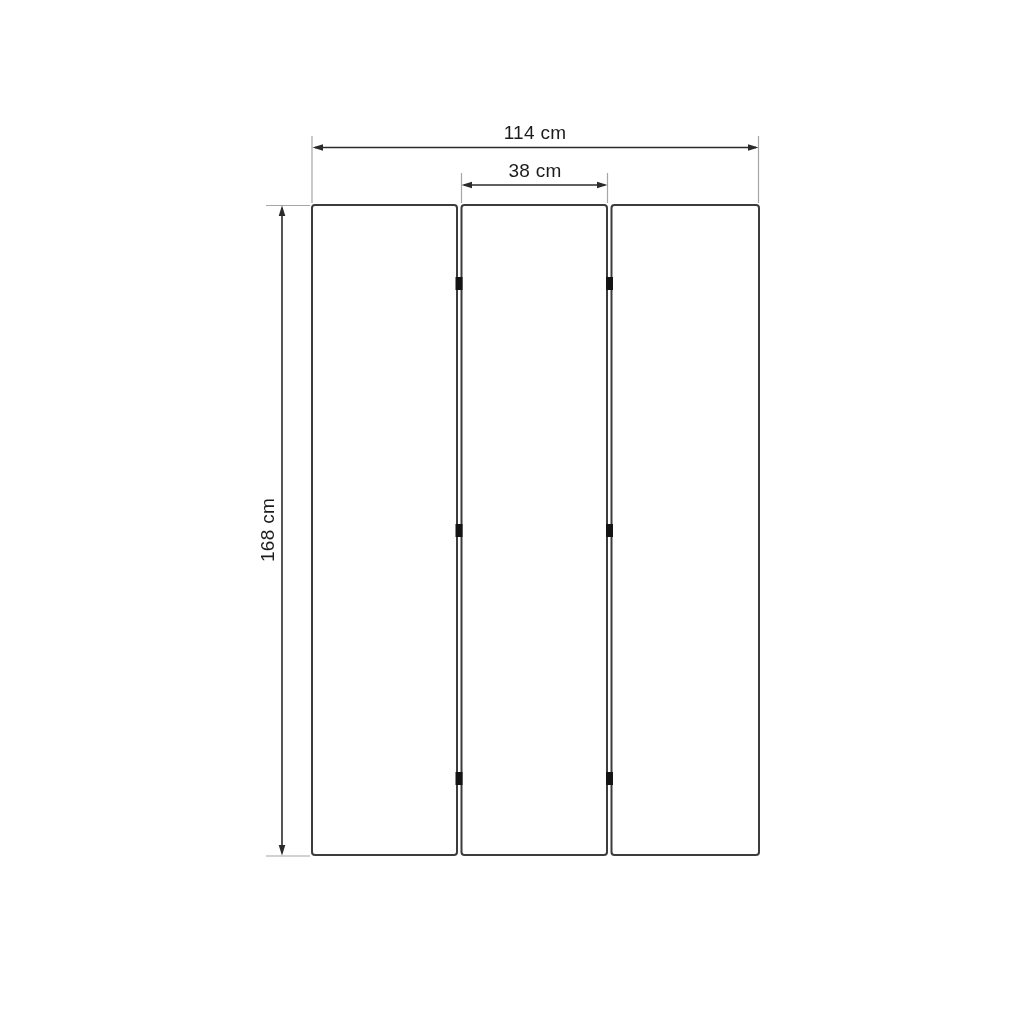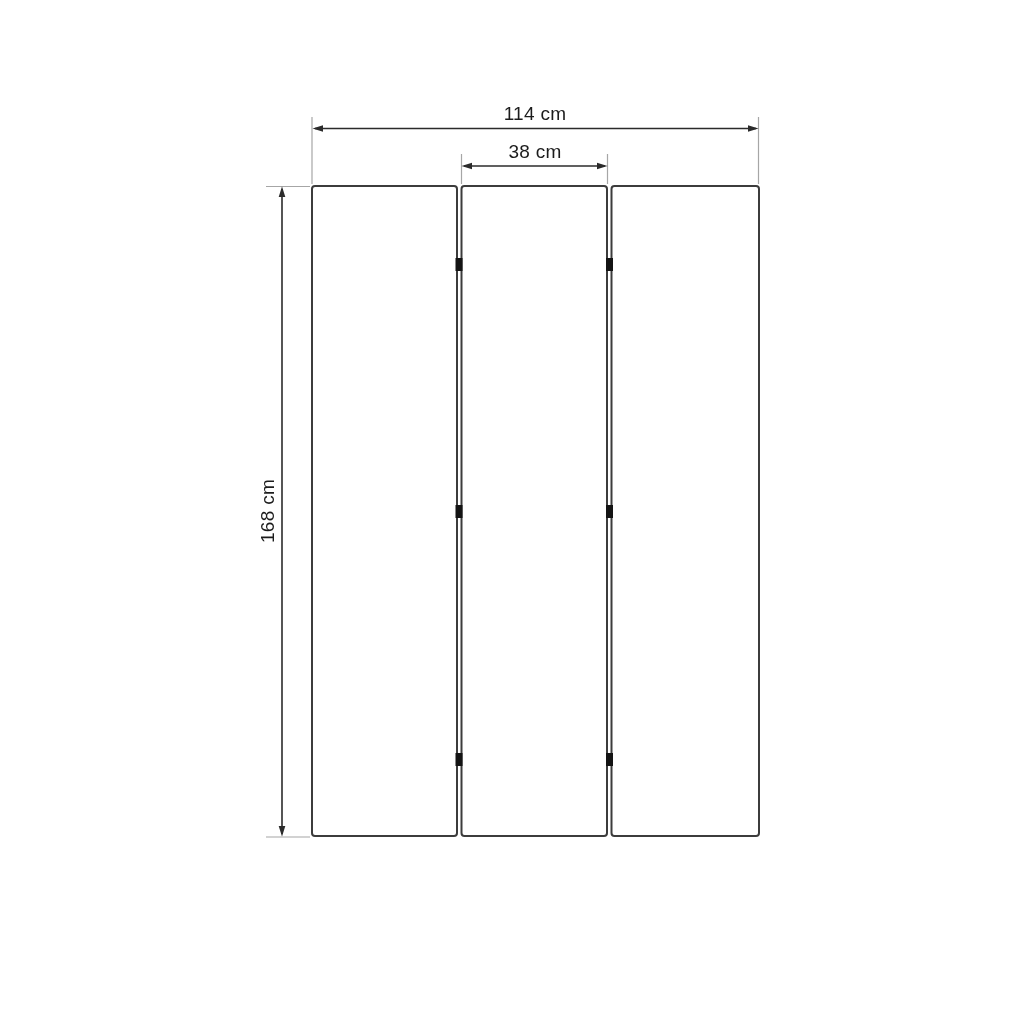--- a/index.html
+++ b/index.html
@@ -9,20 +9,21 @@
     width: 1024px;
     height: 1024px;
     overflow: hidden;
     font-family: "Liberation Sans", sans-serif;
   }
   .canvas {
     position: relative;
     width: 1024px;
     height: 856px;
     background: var(--background, #ffffff);
+    margin-top: 19px;
   }
   svg { display: block; }
   .panel {
     fill: #ffffff;
     stroke: var(--panel-stroke, #3c3c3c);
     stroke-width: 2;
   }
   .hinge {
     fill: var(--hinge, #141414);
     stroke: none;

